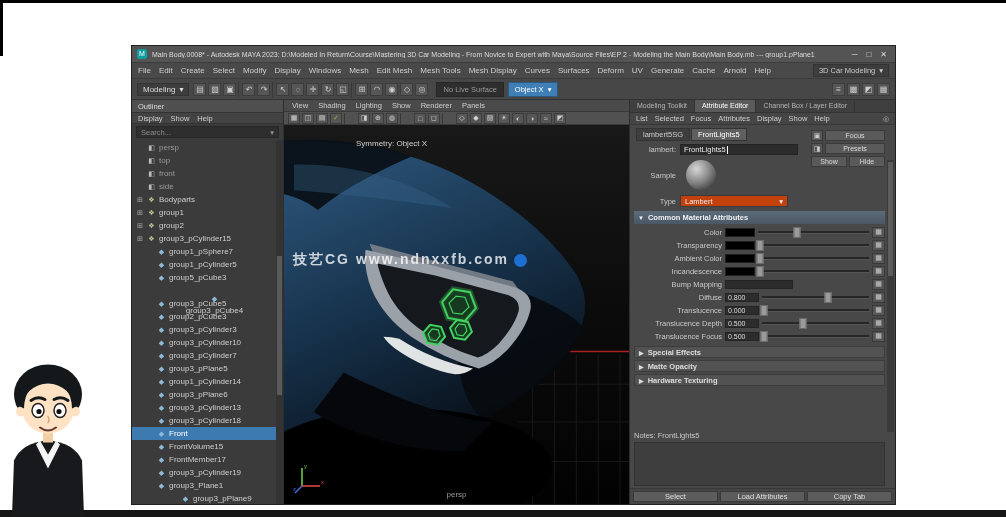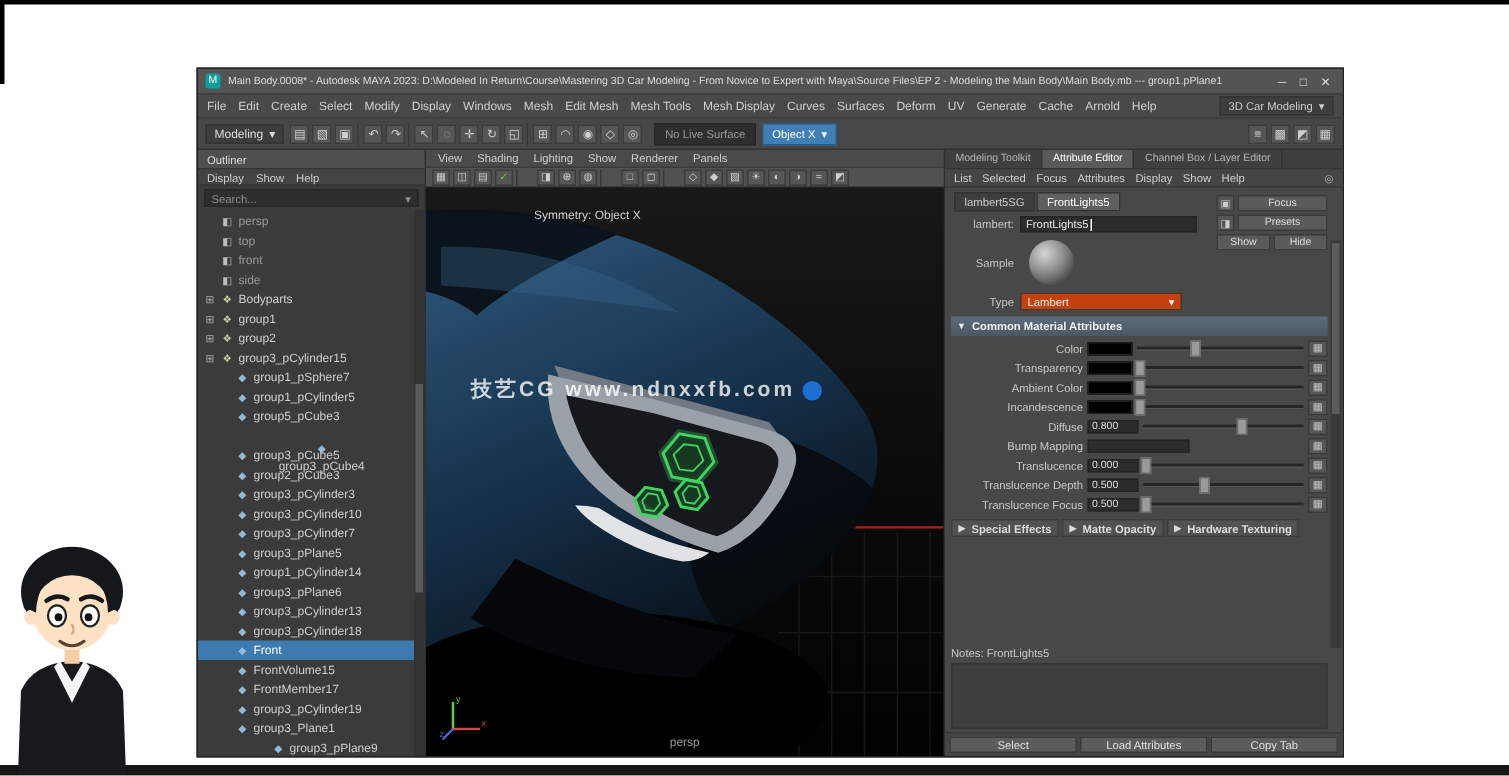--- a/index.html
+++ b/index.html
@@ -52,21 +52,21 @@
   .ol-scroll{position:absolute;right:0;top:40px;bottom:0;width:7px;background:#333}
   .ol-scroll .thumb{position:absolute;top:32%;height:38%;left:1px;right:1px;background:#5a5a5a}
 
   .viewport{flex:1;display:flex;flex-direction:column;min-width:0;border-right:1px solid #2e2e2e}
   .vp-menus{height:12px;background:#4a4a4a;display:flex;gap:10px;align-items:center;padding:0 8px;border-bottom:1px solid #3a3a3a}
   .vp-icons{height:13px;background:#515151;display:flex;gap:2px;align-items:center;padding:0 4px;border-bottom:1px solid #3a3a3a}
   .vp-icons .tbicon{width:12px;height:11px;font-size:7px}
   .vp-canvas{flex:1;position:relative;background:#000;overflow:hidden}
   .vp-canvas svg.scene{position:absolute;inset:0;width:100%;height:100%}
   .sym-label{position:absolute;top:14px;left:72px;font-size:8px;color:#cfcfcf}
-  .watermark{position:absolute;top:126px;left:30px;font-size:14px;font-weight:bold;letter-spacing:2px;color:rgba(255,255,255,.78);display:flex;align-items:center;gap:5px;white-space:nowrap}
+  .watermark{position:absolute;top:126px;left:9px;font-size:14px;font-weight:bold;letter-spacing:2px;color:rgba(255,255,255,.78);display:flex;align-items:center;gap:5px;white-space:nowrap}
   .wm-dot{width:13px;height:13px;border-radius:50%;background:#1d6fd1;display:inline-block}
   .cam-label{position:absolute;bottom:5px;left:50%;transform:translateX(-50%);font-size:8px;color:#9a9a9a}
   .gizmo{position:absolute;left:8px;bottom:8px}
 
   .attr-editor{width:265px;background:#484848;display:flex;flex-direction:column;position:relative}
   .ae-tabs{height:13px;display:flex;background:#3f3f3f;border-bottom:1px solid #333;flex:0 0 auto}
   .ae-tab{padding:2px 7px;font-size:7px;color:#b5b5b5;border-right:1px solid #333;white-space:nowrap}
   .ae-tab.active{background:#5a5a5a;color:#fff}
   .ae-menus{height:12px;display:flex;align-items:center;padding:0 6px;background:#454545;border-bottom:1px solid #383838;flex:0 0 auto}
   .ae-menus .menulist{display:flex;gap:7px;flex:1}
@@ -96,21 +96,21 @@
   .map-field{width:68px;height:9px;background:#2c2c2c;border:1px solid #242424;flex:0 0 auto}
   .slider{flex:1;height:11px;position:relative}
   .slider .track{position:absolute;left:0;right:0;top:4px;height:3px;background:#262626;border-bottom:1px solid #555}
   .slider .handle{position:absolute;top:0;width:7px;height:11px;background:#9a9a9a;border:1px solid #6b6b6b;transform:translateX(-50%)}
   .ae-row .swatch,.ae-row .value-field,.ae-row .map-field{display:none}
   .ae-row.kind-color .swatch{display:block}
   .ae-row.kind-value .value-field{display:block}
   .ae-row.kind-map .map-field{display:block}
   .ae-row.kind-map .slider{visibility:hidden}
   .map-btn{width:13px;height:11px;background:#565656;border:1px solid #3a3a3a;color:#c9c9c9;font-size:7px;display:flex;align-items:center;justify-content:center;flex:0 0 auto}
-  .ae-collapsed{display:flex;flex-direction:row;gap:2px;padding:2px 10px 0 4px;flex:0 0 auto}
+  .ae-collapsed{display:flex;flex-direction:column;gap:2px;padding:2px 10px 0 4px;flex:0 0 auto}
   .ae-section-closed{height:12px;background:#525252;border:1px solid #3c3c3c;display:flex;gap:4px;align-items:center;padding:0 4px;font-size:7.5px;color:#ddd;font-weight:bold}
   .ae-notes{margin-top:auto;display:flex;flex-direction:column;padding:2px 10px 2px 4px;gap:2px;flex:0 0 auto}
   .notes-label{font-size:7.5px;color:#c9c9c9}
   .notes-box{height:44px;background:#3e3e3e;border:1px solid #343434}
   .ae-footer{height:16px;display:flex;gap:2px;padding:2px 3px;background:#454545;border-top:1px solid #383838;flex:0 0 auto}
   .ae-footbtn{flex:1;background:#5c5c5c;border:1px solid #393939;color:#e0e0e0;font-size:7.5px;display:flex;align-items:center;justify-content:center}
   .ae-scroll{position:absolute;right:1px;top:60px;bottom:72px;width:7px;background:#3a3a3a}
   .ae-scroll .thumb{position:absolute;left:1px;right:1px;top:2px;height:42%;background:#5c5c5c}
 
   .avatar{position:absolute;left:2px;top:356px;width:92px;height:161px}
@@ -598,39 +598,39 @@
               <span class="row-label">Incandescence</span>
               <span class="swatch"></span>
 
               <span class="slider">
                 <span class="track"></span>
                 <span class="handle" style="left: 2%;"></span>
               </span>
               <span class="map-btn">▦</span>
             </div>
 
+            <div class="ae-row kind-map">
+              <span class="row-label">Bump Mapping</span>
+
+              <span class="map-field"></span>
+              <span class="slider">
+                
+                
+              </span>
+              <span class="map-btn">▦</span>
+            </div>
+
             <div class="ae-row kind-value">
               <span class="row-label">Diffuse</span>
 
               <span class="value-field">0.800</span>
 
               <span class="slider">
                 <span class="track"></span>
                 <span class="handle" style="left: 62%;"></span>
-              </span>
-              <span class="map-btn">▦</span>
-            </div>
-
-            <div class="ae-row kind-map">
-              <span class="row-label">Bump Mapping</span>
-
-              <span class="map-field"></span>
-              <span class="slider">
-                
-                
               </span>
               <span class="map-btn">▦</span>
             </div>
 
             <div class="ae-row kind-value">
               <span class="row-label">Translucence</span>
 
               <span class="value-field">0.000</span>
 
               <span class="slider">

